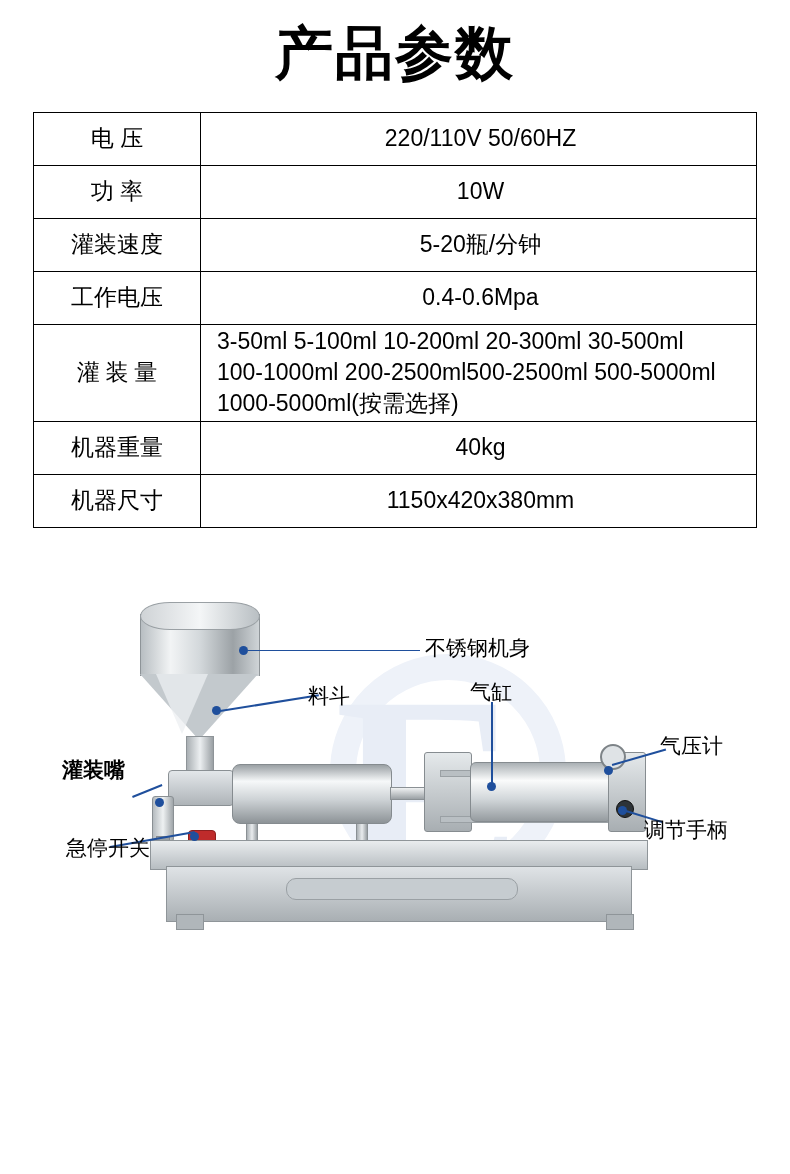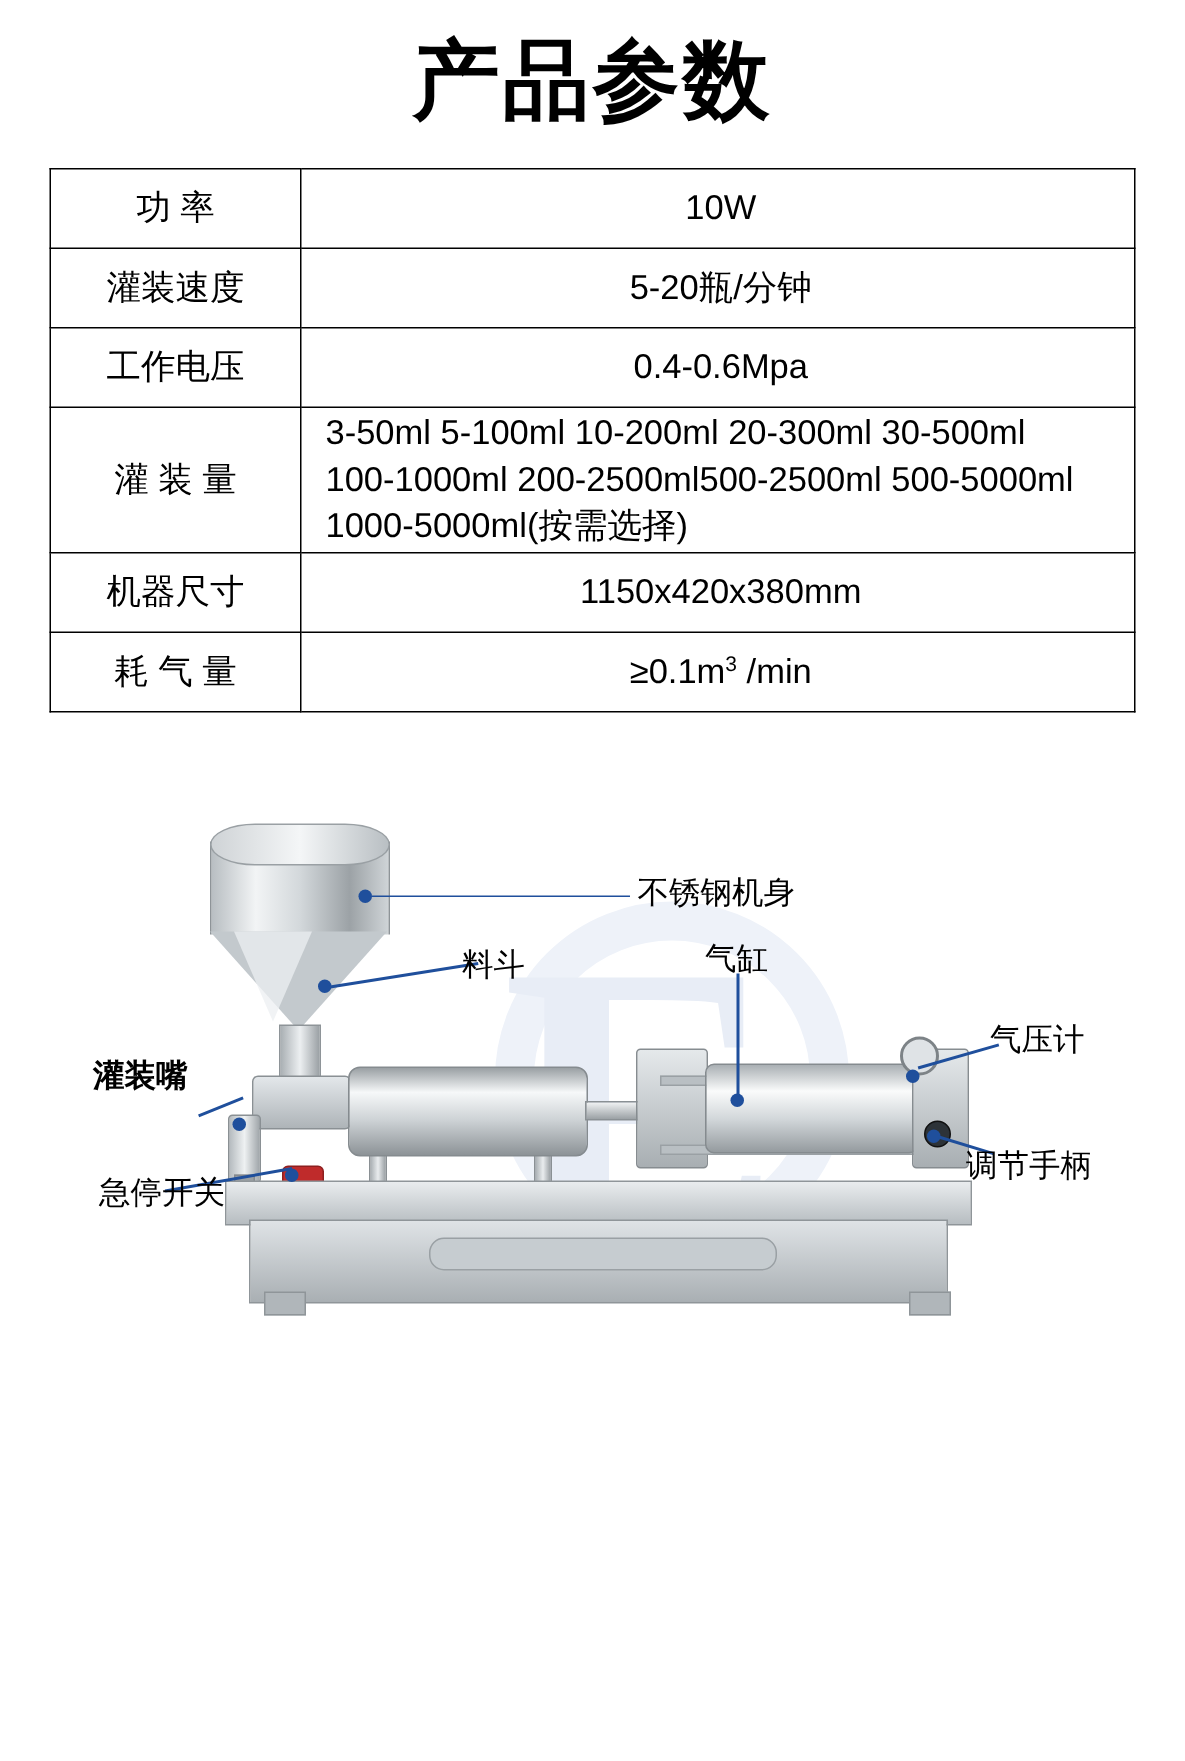--- a/index.html
+++ b/index.html
@@ -46,20 +46,21 @@
     height: 52px;
     letter-spacing: 0px;
   }
   .spec-table td.value {
     text-align: center;
     padding-left: 4px;
     height: 52px;
   }
   .spec-table tr.multi td.label {
     height: 96px;
+    font-family: Liberation Serif, serif;
   }
   .spec-table tr.multi td.value {
     text-align: left;
     padding-left: 16px;
     line-height: 1.35;
     height: 96px;
   }
   .sup {
     font-size: 14px;
     vertical-align: super;
@@ -257,42 +258,46 @@
   }
 </style>
 </head>
 <body>
 
 <div class="page-title">产品参数</div>
 
 <table class="spec-table">
   <tbody>
     <tr>
+      <td class="label">电    压</td>
+      <td class="value">220/110V  50/60HZ</td>
+    </tr>
+    <tr>
       <td class="label">功    率</td>
       <td class="value">10W</td>
     </tr>
     <tr>
       <td class="label">灌装速度</td>
       <td class="value">5-20瓶/分钟</td>
     </tr>
     <tr>
       <td class="label">工作电压</td>
       <td class="value">0.4-0.6Mpa</td>
     </tr>
     <tr class="multi">
       <td class="label">灌 装 量</td>
       <td class="value" id="multiline-value">3-50ml  5-100ml  10-200ml  20-300ml  30-500ml<br>100-1000ml  200-2500ml500-2500ml  500-5000ml<br>1000-5000ml(按需选择)</td>
     </tr>
     <tr>
+      <td class="label">机器重量</td>
+      <td class="value">40kg</td>
+    </tr>
+    <tr>
       <td class="label">机器尺寸</td>
       <td class="value">1150x420x380mm</td>
-    </tr>
-    <tr>
-      <td class="label">耗 气 量</td>
-      <td class="value"><span>≥0.1m</span><span class="sup">3</span><span> /min</span></td>
     </tr>
   </tbody>
 </table>
 
 <div class="illustration">
 
   <div class="watermark-ring"></div>
   <div class="watermark">E</div>
 
   <div class="machine">

